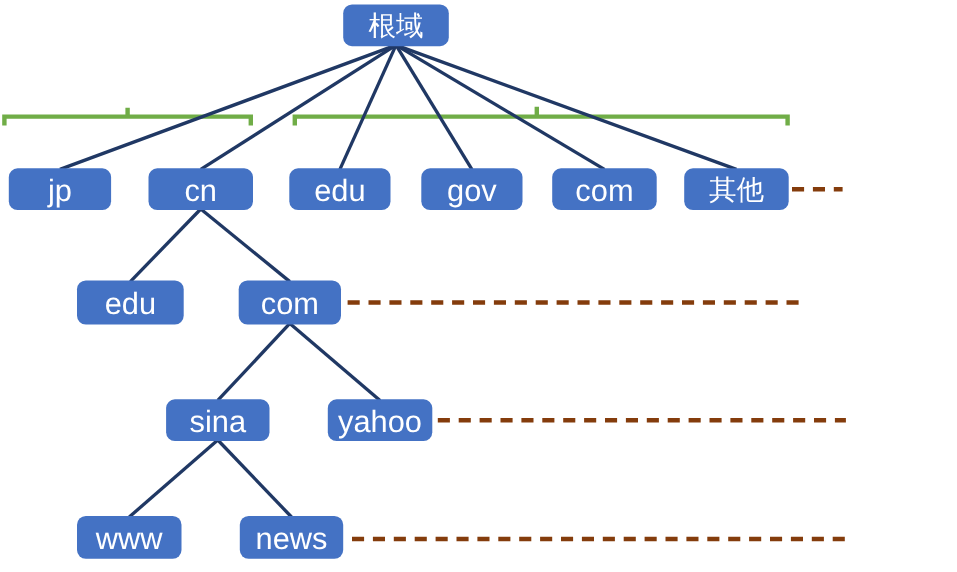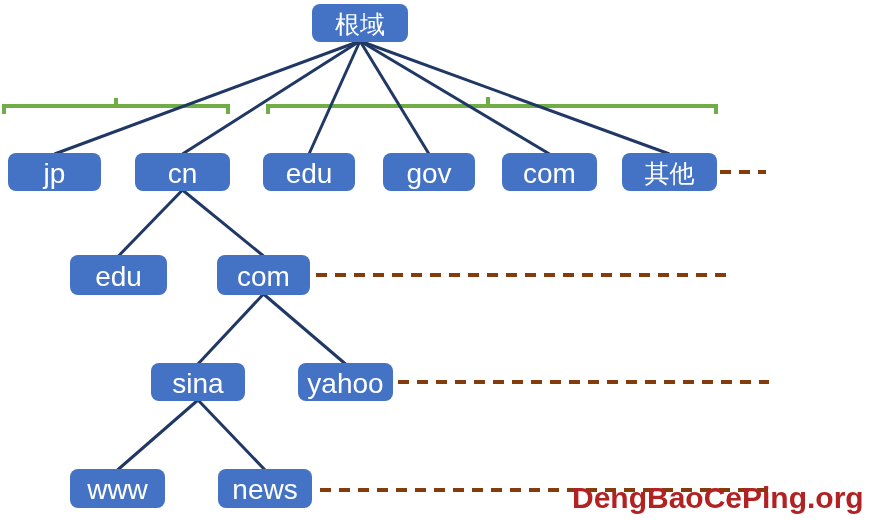--- a/index.html
+++ b/index.html
@@ -108,14 +108,13 @@
       </g>
       <g>
         <rect x="70" y="469" width="95" height="39" rx="8" ry="8" fill="#4472c4"></rect>
         <text x="117.5" y="489.5" fill="#ffffff" font-size="28" text-anchor="middle" dominant-baseline="central">www</text>
       </g>
       <g>
         <rect x="218" y="469" width="94" height="39" rx="8" ry="8" fill="#4472c4"></rect>
         <text x="265" y="489.5" fill="#ffffff" font-size="28" text-anchor="middle" dominant-baseline="central">news</text>
       </g>
     </svg>
-  <div class="watermark" style="color: rgb(178, 34, 34);">DengBaoCePing.org</div>
 </div>
 
 </body></html>

